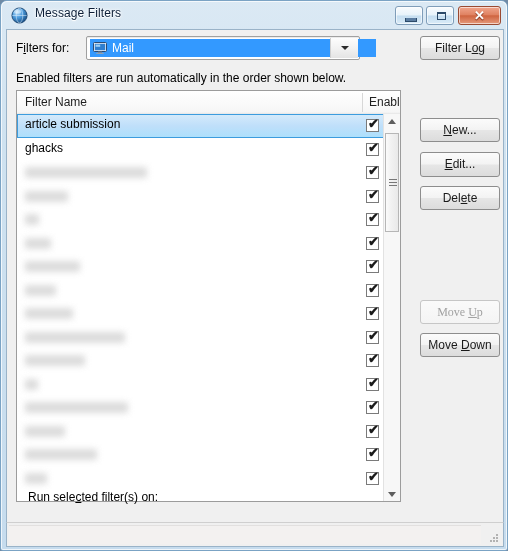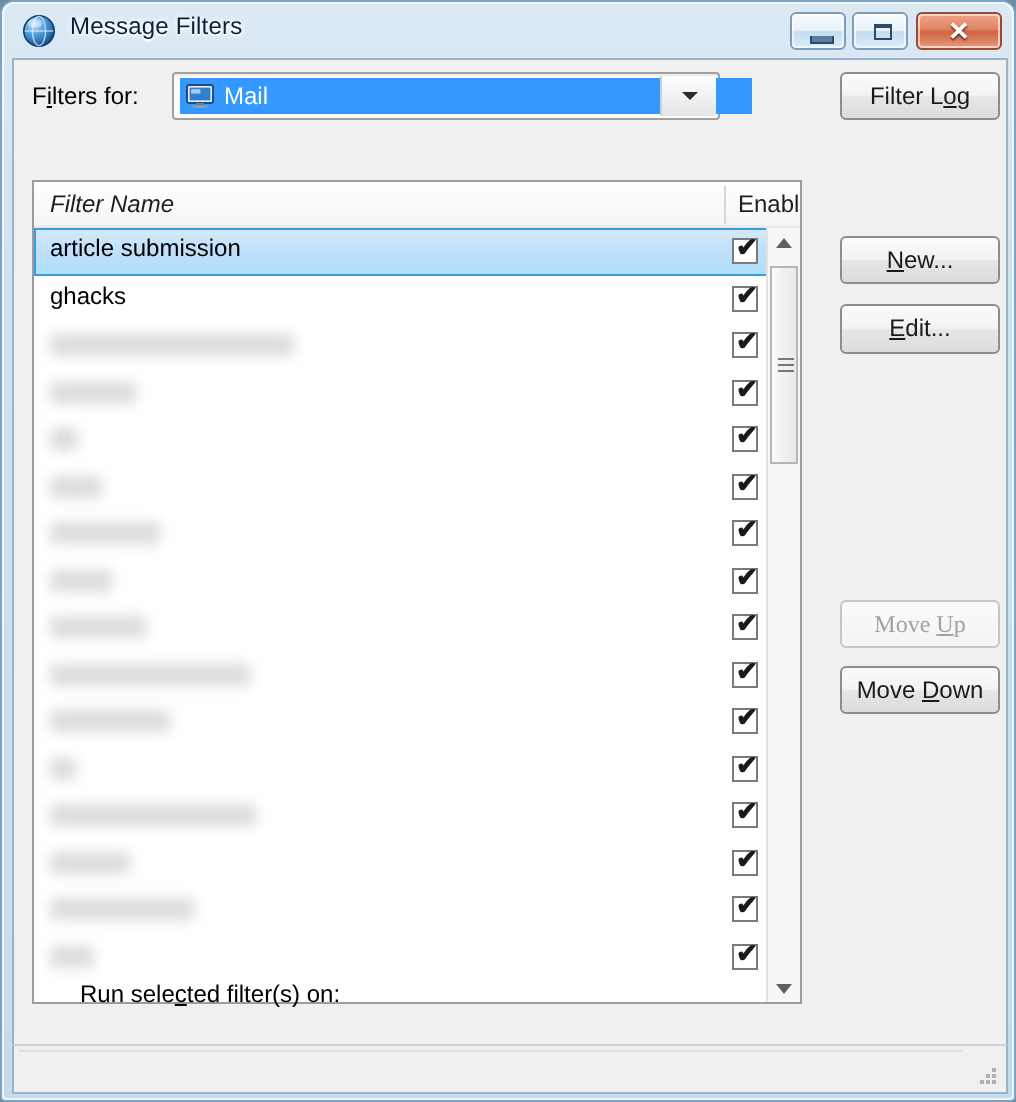--- a/index.html
+++ b/index.html
@@ -126,21 +126,21 @@
   .lbl {
     position: absolute;
     font-size: 12px;
     color: #000000;
     white-space: nowrap;
   }
   .lbl u { text-decoration: underline; }
 
   #lbl-filters-for { left: 9px; top: 11px; }
   #lbl-desc        { left: 9px; top: 41px; }
-  #lbl-run-on      { left: 16px; top: 460px; padding-left: 17px; }
+  #lbl-run-on      { left: 4px; top: 460px; padding-left: 17px; }
 
   
   #filters-for-combo {
     position: absolute;
     left: 79px; top: 6px;
     width: 274px; height: 24px;
     box-sizing: border-box;
     border: 1px solid #a0a0a0;
     border-radius: 2px;
     background: #ffffff;
@@ -196,21 +196,21 @@
   #list-header {
     position: absolute;
     left: 0; top: 0;
     width: 383px; height: 23px;
     background: linear-gradient(to bottom, #ffffff 0%, #f6f6f6 92%, #e4e4e4 100%);
     border-bottom: 1px solid #d3d3d3;
   }
   #hdr-name {
     position: absolute;
     left: 8px; top: 4px;
-    font-size: 12px; color: #1f1f1f; font-style: italic;
+    font-size: 12px; color: #1f1f1f;
   }
   #hdr-enabled {
     position: absolute;
     left: 352px; top: 4px;
     font-size: 12px; color: #1f1f1f;
   }
   #hdr-divider {
     position: absolute;
     left: 345px; top: 2px;
     width: 1px; height: 19px;
@@ -445,20 +445,21 @@
         </svg>
         <span id="filters-for-text">Mail</span>
       </div>
       <div id="filters-for-arrow">
         <span class="arrow-dn"></span>
       </div>
     </div>
 
     <div class="btn" id="btn-filter-log"><span>Filter L</span><u>o</u><span>g</span></div>
 
+    <div class="lbl" id="lbl-desc">Enabled filters are run automatically in the order shown below.</div>
 
     <div id="list-box">
       <div id="list-header">
         <div id="hdr-name">Filter Name</div>
         <div id="hdr-divider"></div>
         <div id="hdr-enabled">Enabled</div>
       </div>
 
       <div id="rows">
           <div class="row selected">
@@ -567,20 +568,21 @@
           <span class="grip"></span>
         </div>
         <div class="sb-btn" id="sb-down">
           <span class="tri"></span>
         </div>
       </div>
     </div>
 
     <div class="btn" id="btn-new"><span></span><u>N</u><span>ew...</span></div>
     <div class="btn" id="btn-edit"><span></span><u>E</u><span>dit...</span></div>
+    <div class="btn" id="btn-delete"><span>Del</span><u>e</u><span>te</span></div>
     <div class="btn disabled" id="btn-move-up"><span>Move </span><u>U</u><span>p</span></div>
     <div class="btn" id="btn-move-down"><span>Move </span><u>D</u><span>own</span></div>
 
     <div class="lbl" id="lbl-run-on"><span>Run sele</span><u>c</u><span>ted filter(s) on:</span></div>
 
 
   </div>
 
   <div id="statusbar">
     <div id="status-pane"></div>

